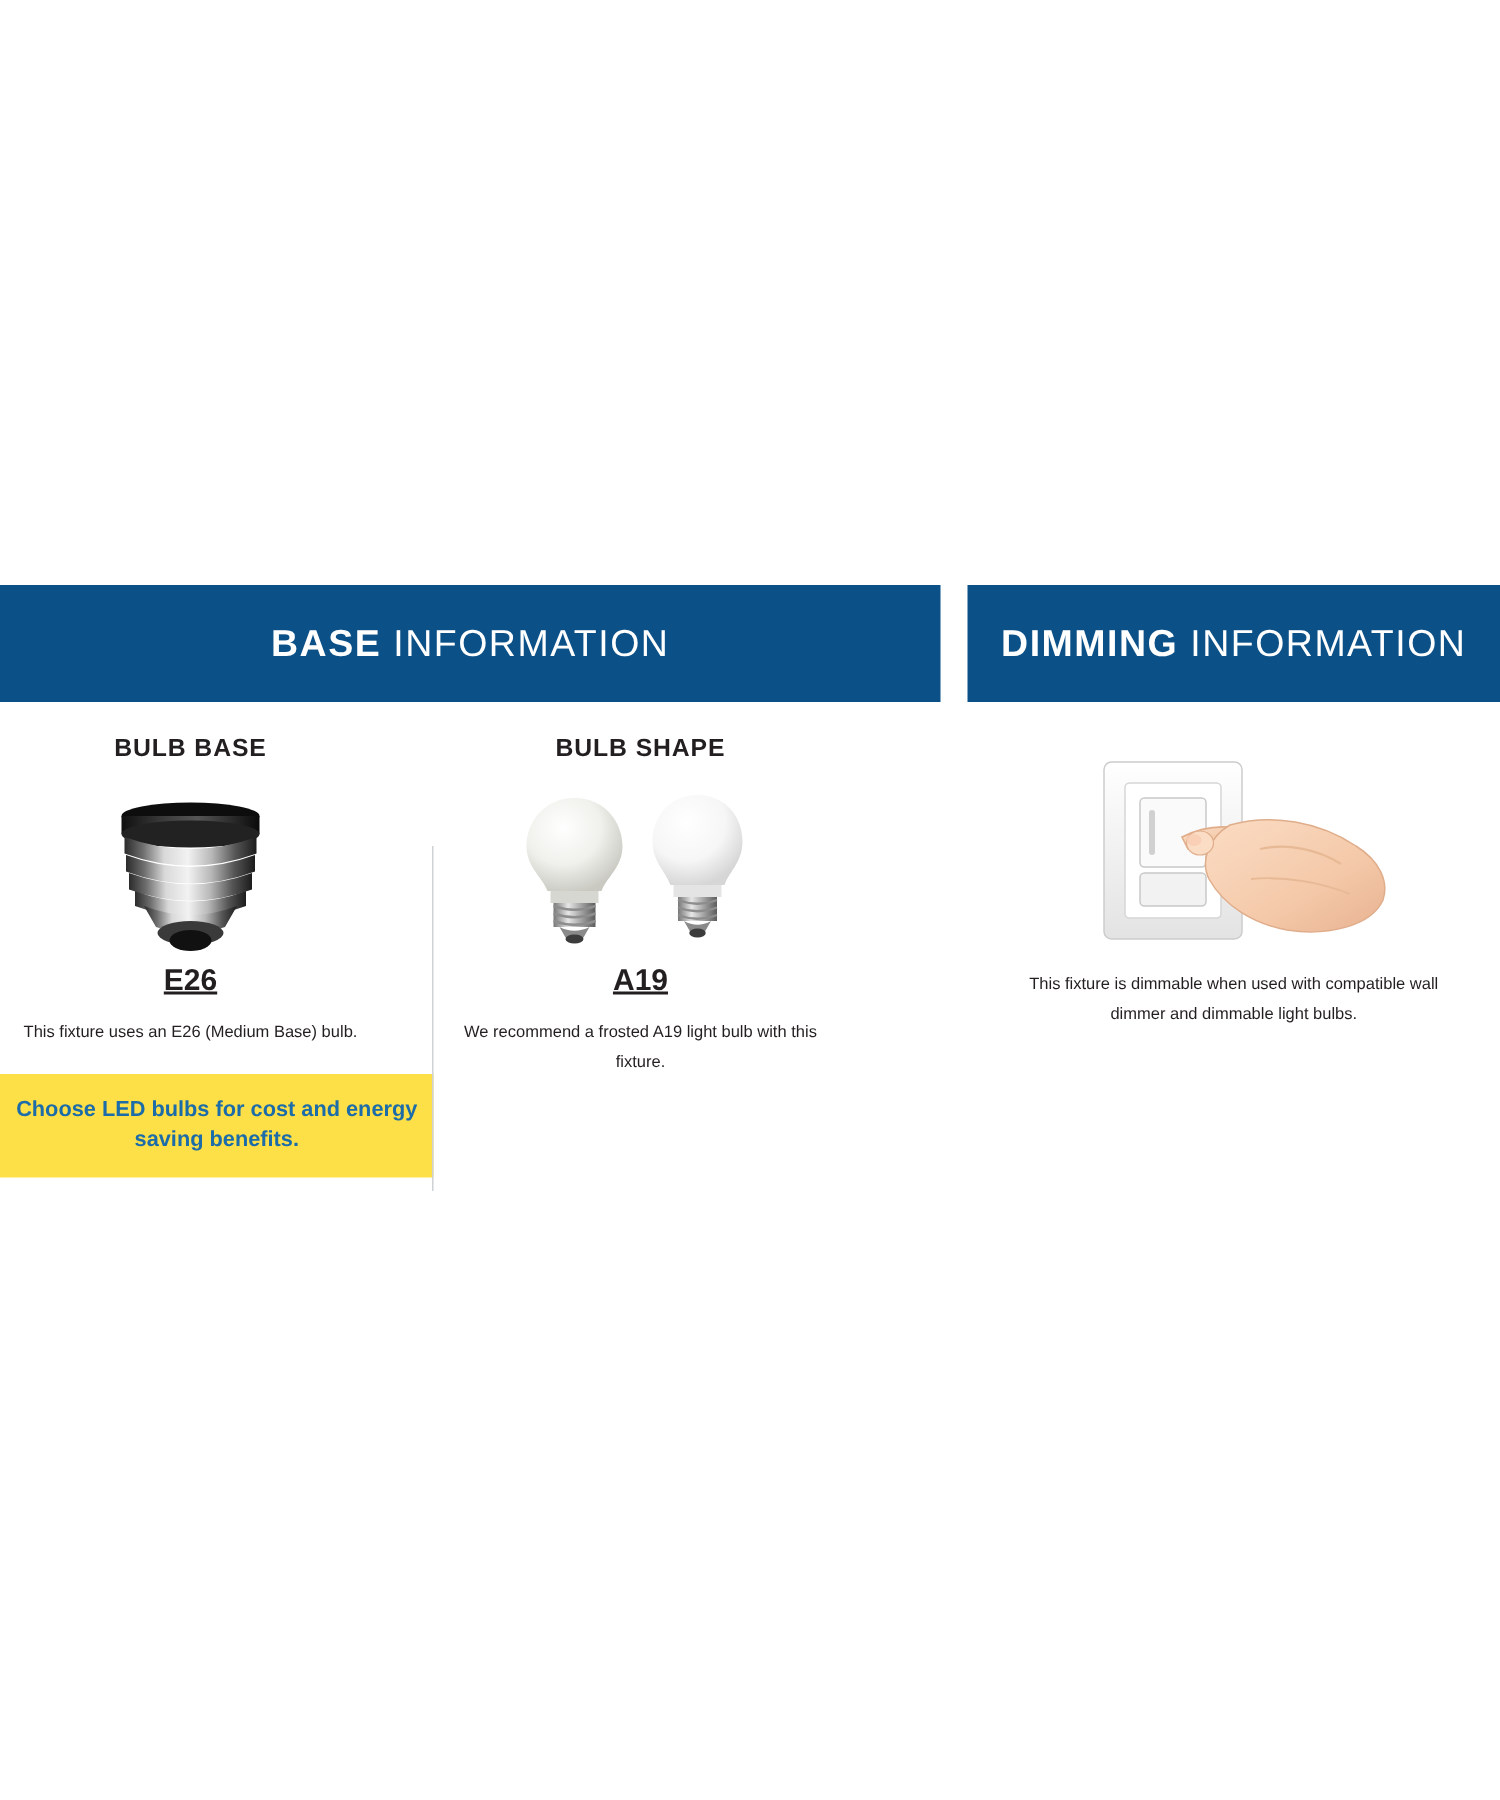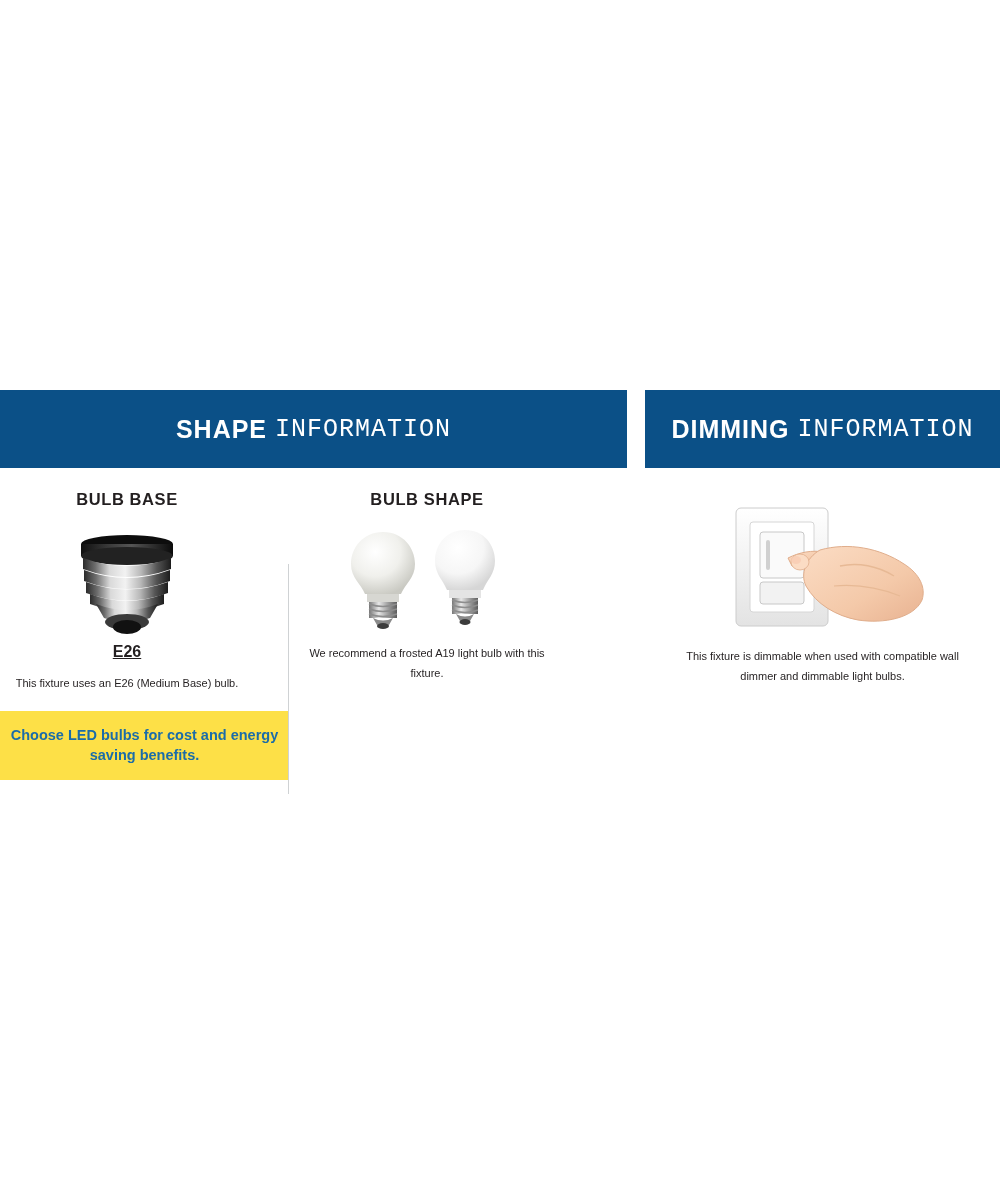--- a/index.html
+++ b/index.html
@@ -46,21 +46,20 @@
   .header-bar .hdr-strong {
     font-weight: bold;
     font-size: 25px;
     letter-spacing: 1px;
   }
   .header-bar .hdr-light {
     font-weight: normal;
     font-size: 25px;
     letter-spacing: 1px;
     margin-left: 8px;
-    font-family: Liberation Mono, monospace;
   }
 
   
   .cols {
     display: flex;
     position: relative;
   }
   .col {
     box-sizing: border-box;
     text-align: center;
@@ -89,21 +88,21 @@
 
   .art {
     height: 120px;
     display: flex;
     align-items: flex-end;
     justify-content: center;
     margin-bottom: 6px;
   }
 
   .art-label {
-    font-size: 16px;
+    font-size: 20px;
     font-weight: bold;
     margin: 6px 0 12px 0;
     color: #231f20;
     text-decoration: underline;
   }
 
   .desc {
     font-size: 11px;
     line-height: 20px;
     color: #231f20;
@@ -136,21 +135,21 @@
   .dimmer-art { width: 230px; height: 140px; position: relative; }
 </style>
 </head>
 <body>
 
 <div class="info-band">
 
   <div class="panel panel-bulb">
 
     <div class="header-bar">
-      <span class="hdr-strong">SHAPE</span>
+      <span class="hdr-strong">BASE</span>
       <span class="hdr-light">INFORMATION</span>
     </div>
 
     <div class="cols">
       <div class="vsep"></div>
 
       <div class="col col-bulb-base">
         <div class="col-title">BULB BASE</div>
 
         <div class="art">
@@ -245,20 +244,21 @@
                   <path d="M19 81 q13 5 26 0" stroke="#8d8d8d" stroke-width="1.6" fill="none"></path>
                   <path d="M19 86 q13 5 26 0" stroke="#8d8d8d" stroke-width="1.6" fill="none"></path>
                 </g>
                 <path d="M23 90 q9 5 18 0 l-4 7 q-5 3 -10 0 z" fill="#8a8a8a"></path>
                 <ellipse cx="32" cy="98" rx="5.5" ry="3" fill="#3c3c3c"></ellipse>
               </g>
             </svg>
           </div>
         </div>
 
+        <div class="art-label">A19</div>
         <p class="desc">We recommend a frosted A19 light bulb with this fixture.</p>
       </div>
     </div>
   </div>
 
   <div class="panel panel-gap"></div>
 
   <div class="panel panel-dim">
 
     <div class="header-bar">

